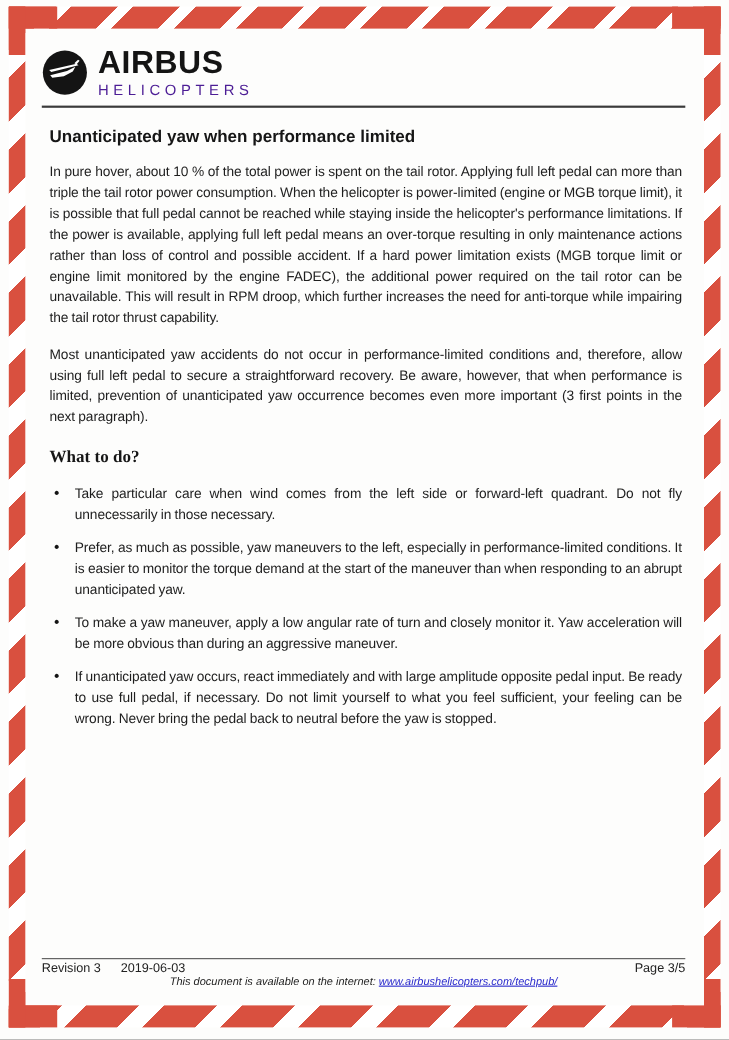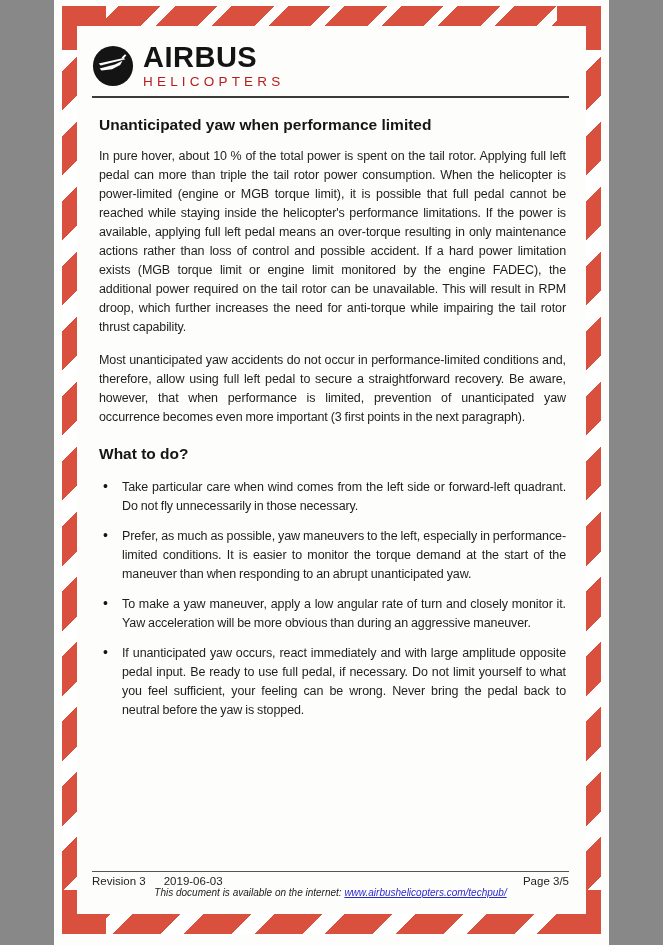--- a/index.html
+++ b/index.html
@@ -3,21 +3,21 @@
 <meta charset="utf-8">
 <style>
   :root{
     --color-stripe-red:#d9503f;
     --color-link-blue:#2929cc;
     --color-text:#1e1e1e;
   }
   html,body{margin:0;padding:0;background:#888;}
   .page{
     position:relative;
-    width:555px;height:945px;
+    width:663px;height:945px;
     margin:0 auto;
     background:#fdfdfc;
     font-family:"Liberation Sans",sans-serif;
     color:var(--color-text);
     overflow:hidden;
   }
   
   .band{position:absolute;}
   .band-top{
     left:8px;right:8px;top:6px;height:20px;
@@ -56,34 +56,34 @@
   }
   .logo{display:flex;align-items:center;gap:9px;}
   .logo svg{display:block;}
   .logo-text{display:flex;flex-direction:column;}
   .brand{
     font-size:29px;font-weight:bold;line-height:0.95;
     letter-spacing:0.5px;color:#141414;
   }
   .subbrand{
     font-size:13.5px;font-weight:400;letter-spacing:4.2px;
-    color:#b91c1c;margin-top:2px;
+    color:#4c1d95;margin-top:2px;
   }
   .doc-number{
     font-size:19px;font-weight:bold;letter-spacing:2.5px;
     color:#111;margin-bottom:2px;white-space:nowrap;
   }
 
   
   .main{position:absolute;left:45px;right:43px;top:116px;}
   .doc-title,.section-heading{
     text-align:left;font-size:15.5px;font-weight:bold;color:#161616;
     margin:0 0 13px 0;
   }
-  .section-heading{margin:18px 0 15px 0;}
+  .section-heading{margin:18px 0 15px 0;font-family:Liberation Serif, serif;}
   .para{
     font-size:12.5px;line-height:19px;text-align:justify;
     letter-spacing:-0.1px;word-spacing:-0.4px;
     margin:0 0 14px 0;
   }
   .bullet-list{list-style:none;margin:0;padding:0;}
   .bullet-list li{
     position:relative;padding-left:23px;
     font-size:12.5px;line-height:19px;text-align:justify;
     letter-spacing:-0.1px;word-spacing:-0.4px;

